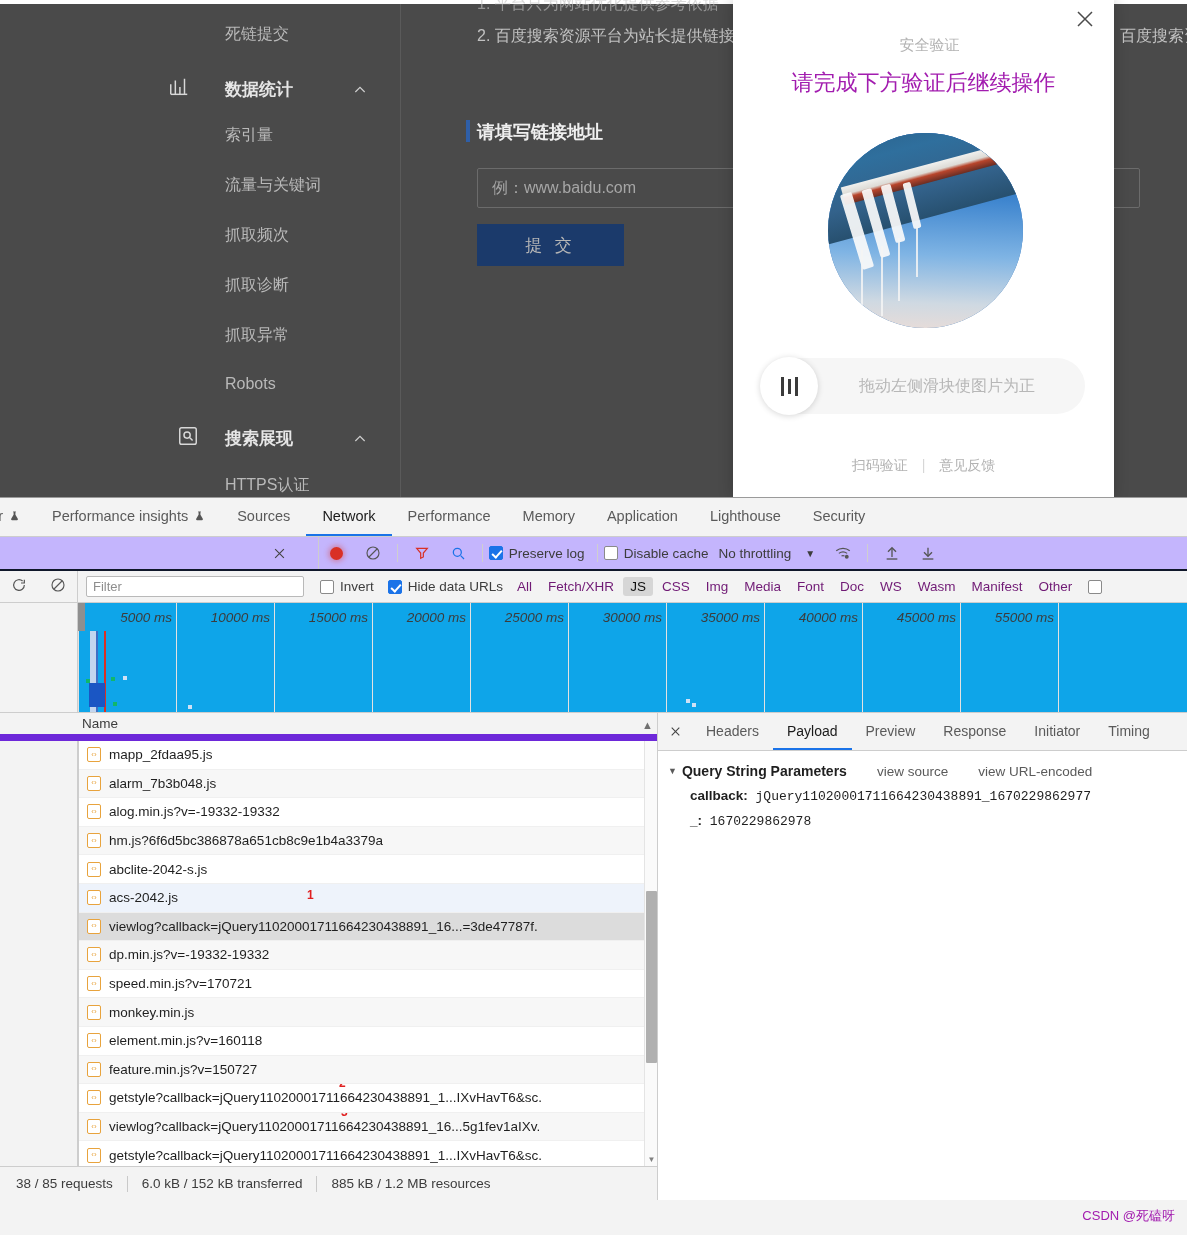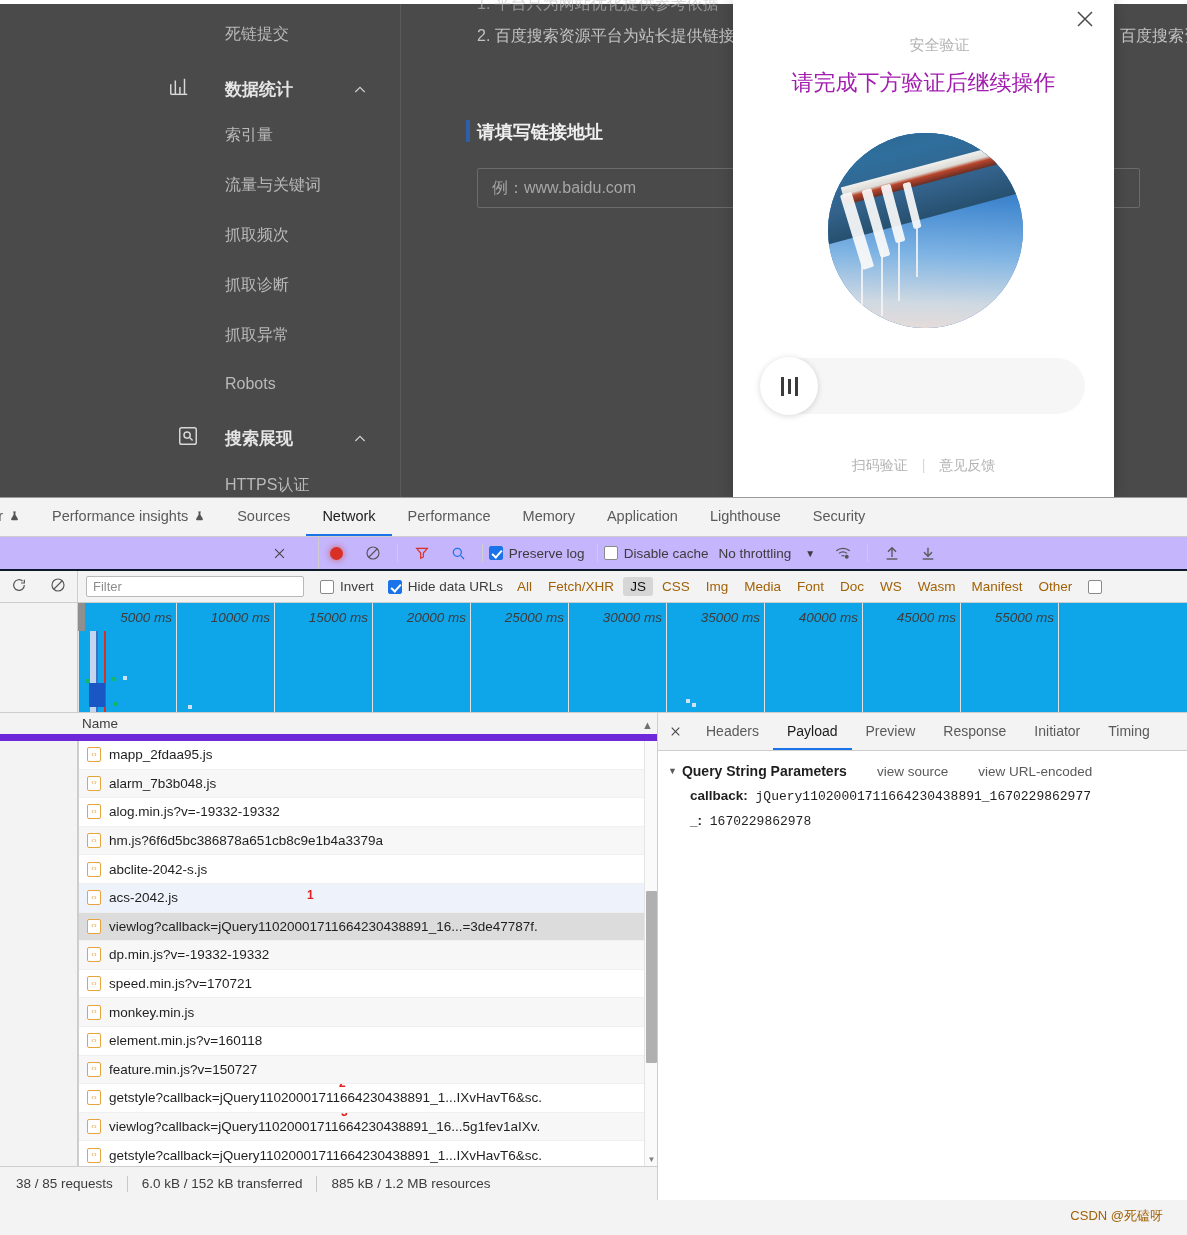--- a/index.html
+++ b/index.html
@@ -99,21 +99,21 @@
     box-shadow: 0 0 14px rgba(0,0,0,.22);
     overflow: hidden;
   }
   #modal-close {
     position: absolute; right: 14px; top: 4px;
     width: 30px; height: 30px;
     color: #4b4b4b; cursor: pointer;
     display: flex; align-items: center; justify-content: center;
   }
   #modal-sub {
-    position: absolute; left: 16px; top: 36px; width: 381px;
+    position: absolute; left: 6px; top: 36px; width: 381px;
     text-align: center; color: #b3b3b3; font-size: 15px;
   }
   #modal-title {
     position: absolute; left: 0; top: 68px; width: 381px;
     text-align: center; color: #a21caf; font-size: 22px;
   }
   #captcha-img {
     position: absolute; left: 95px; top: 133px;
     width: 195px; height: 195px;
     border-radius: 50%;
@@ -253,21 +253,21 @@
   }
   #filter-input {
     width: 218px; height:21px; margin-left:8px;
     border:1px solid #b9b9b9; border-radius:2px;
     background:#fff; font-size:13px; padding:0 6px;
     color:#3c3c3c;
     font-family:"Liberation Sans", sans-serif;
   }
   #filter-input::placeholder { color:#8e8e8e; }
   .ftype {
-    font-size:13.5px; color:#a16207; padding:2px 7px;
+    font-size:13.5px; color:#701a75; padding:2px 7px;
     border-radius:3px; cursor:pointer; margin: 0 1px;
   }
   .ftype.sel { background:#d6d6d6; color:#111; }
 
   
   #overview {
     position: relative;
     height: 110px;
     background:#0ea5e9;
     border-bottom:1px solid #cdcdcd;
@@ -420,22 +420,22 @@
   #pl-head .lnk { color:#5a5a5a; margin-left:30px; cursor:pointer; }
   .pl-row { margin: 9px 0 0 22px; font-size:13.5px; }
   .pl-row .k { font-weight:bold; color:#1f1f1f; }
   .pl-row .v {
     font-family:"Liberation Mono", monospace;
     color:#1f1f1f; font-size:13px; margin-left:4px;
   }
 
   
   #watermark {
-    position:absolute; right:24px; bottom:10px;
-    font-size:13px; color:#a16207;
+    position:absolute; right:12px; bottom:10px;
+    font-size:13px; color:#a21caf;
     z-index:20;
   }
 </style>
 </head>
 <body>
 
 <div id="page">
   <div id="dim"></div>
 
   <div id="sidebar">
@@ -480,20 +480,21 @@
 
   <div class="pg-text" style="left:477px; top:-6px; opacity:.6;">1. 平台只为网站优化提供参考依据</div>
   <div class="pg-text" style="left:477px; top:26px;">2. 百度搜索资源平台为站长提供链接提交工具</div>
   <div class="pg-text" style="left:1120px; top:26px;">百度搜索资</div>
 
   <div id="sec-bar"></div>
   <div id="sec-title">请填写链接地址</div>
 
   <input id="url-input" type="text" placeholder="例：www.baidu.com" style="">
 
+  <button id="submit-btn">提 交</button>
 
   <div id="modal">
     <div id="modal-close">
       <svg viewBox="0 0 24 24" width="24" height="24" fill="none" stroke="currentColor" stroke-width="1.5">
         <path d="M5 5l14 14M19 5L5 19"></path>
       </svg>
     </div>
     <div id="modal-sub">安全验证</div>
     <div id="modal-title">请完成下方验证后继续操作</div>
 
@@ -505,20 +506,21 @@
       <div class="sail" style="left:22%; top:28%; width:5%;  height:36%; transform:rotate(-16deg);"></div>
       <div class="sail" style="left:31%; top:26%; width:5%;  height:30%; transform:rotate(-15deg);"></div>
       <div class="sail" style="left:41%; top:25%; width:4%;  height:24%; transform:rotate(-14deg);"></div>
       <div class="mast" style="left:17%; top:60%; height:38%;"></div>
       <div class="mast" style="left:27%; top:58%; height:36%;"></div>
       <div class="mast" style="left:36%; top:54%; height:32%;"></div>
       <div class="mast" style="left:45%; top:48%; height:26%;"></div>
     </div>
 
     <div id="slider-track"></div>
+    <div id="slider-hint">拖动左侧滑块使图片为正</div>
     <div id="slider-knob">
       <span class="bars">
           <i></i>
           <i></i>
           <i></i>
         </span>
     </div>
 
     <div id="modal-links">
       <a>扫码验证</a>

